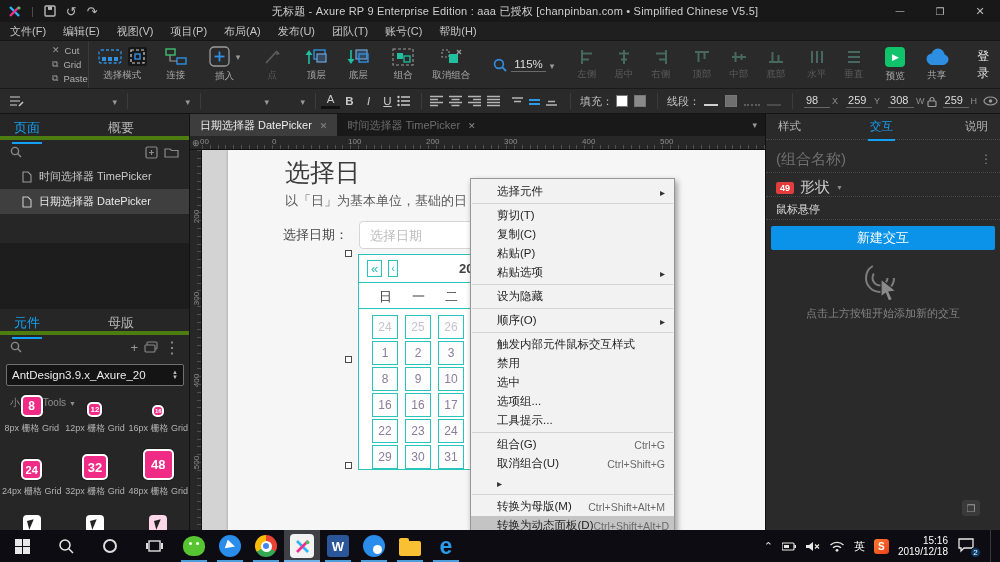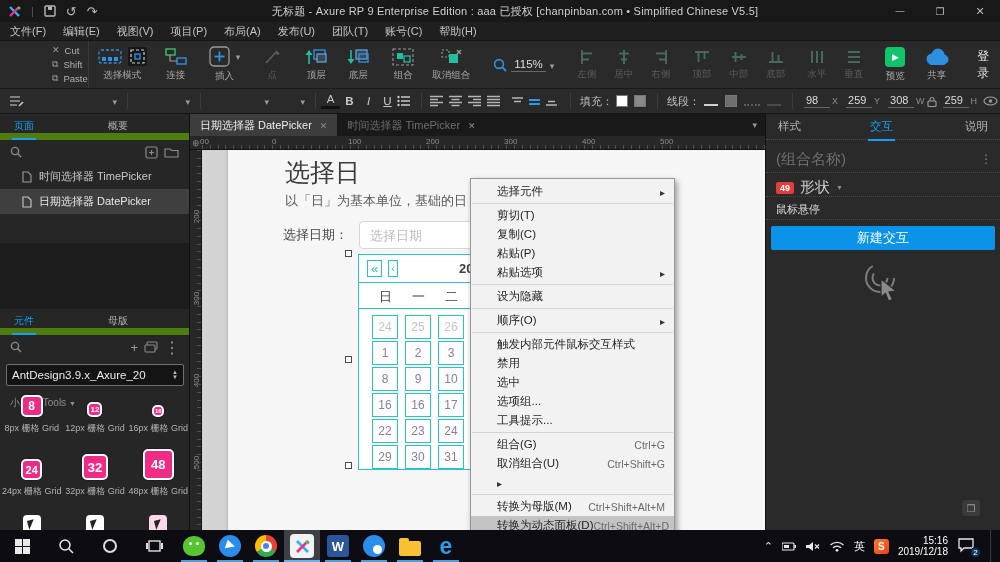--- a/index.html
+++ b/index.html
@@ -41,21 +41,21 @@
 .fdrop{display:flex;align-items:center;justify-content:flex-end;height:20px;padding-right:5px;}
 .fbi{width:19px;text-align:center;font-size:11.5px;color:#c9c9c9;}
 .fbi.b{font-weight:bold;} .fbi.i{font-style:italic;} .fbi.u{text-decoration:underline;}
 .fbi.a{border-bottom:3px solid #111;line-height:11px;height:15px;}
 .li{margin:0 2px;}
 .swatch{width:12px;height:12px;border:1px solid #777;margin:0 3px;}
 .numf{border-bottom:1px solid #666;min-width:26px;text-align:left;color:#ddd;font-size:11px;padding:0 2px 1px;margin-left:6px;}
 .axl{color:#8e8e8e;font-size:9px;margin:0 2px;}
 
 #leftpanel{position:absolute;left:0;top:114px;width:190px;height:416px;background:#262626;border-right:1px solid #111;overflow:hidden;}
-.ltabs{position:relative;height:26px;border-bottom:7px solid #4d7c0f;font-size:10px;}
+.ltabs{position:relative;height:26px;border-bottom:4px solid #4d7c0f;font-size:13px;}
 .ltab{position:absolute;top:5px;color:#b5b5b5;}
 .ltab.active{color:#14a0f4;}
 .ltab .un{position:absolute;left:-2px;right:-2px;bottom:-7px;height:2px;background:#14a0f4;}
 .srow{height:24px;display:flex;align-items:center;padding:0 10px;gap:6px;}
 .srow .spacer{flex:1;}
 .pitem{height:25px;display:flex;align-items:center;gap:7px;padding-left:22px;font-size:11px;color:#c9c9c9;}
 .pitem.sel{background:#3f3f3f;color:#e8e8e8;}
 #pages-void{position:absolute;left:0;top:129px;width:190px;height:66px;background:#1d1d1d;}
 #wpanel{position:absolute;left:0;top:195px;width:190px;height:221px;}
 #libdrop{margin:5px 6px 0;height:22px;border:1px solid #707070;background:#141414;border-radius:2px;display:flex;align-items:center;padding:0 5px;font-size:11.5px;color:#eaeaea;}
@@ -206,21 +206,21 @@
   </div>
 
   <div id="toolbar">
     <div id="clip">
       <div class="crow">
           <span class="ci x"></span>
           <span>Cut</span>
         </div>
       <div class="crow">
           <span class="ci c"></span>
-          <span>Shift</span>
+          <span>Grid</span>
         </div>
       <div class="crow">
           <span class="ci p"></span>
           <span>Paste</span>
         </div>
     </div>
     <div class="tbtn">
       <div class="ticons">
         <span>
             <svg width="24" height="17">
@@ -793,20 +793,21 @@
     <div id="triggerrow">鼠标悬停</div>
     <div class="rsep" style="top:105px;"></div>
     <div id="newint">新建交互</div>
     <div id="clickicon">
       <svg width="46" height="44" fill="none">
         <circle cx="20" cy="18" r="14" stroke="#7d7d7d" stroke-width="2" stroke-dasharray="58 30"></circle>
         <circle cx="20" cy="18" r="7.5" stroke="#7d7d7d" stroke-width="2" stroke-dasharray="28 19"></circle>
         <path d="M21 19 L36 31 L29 32 L32.5 39.5 L28.5 41 L25.5 33.5 L21 37 Z" fill="#8a8a8a" stroke="#2a2a2a" stroke-width="1.2"></path>
       </svg>
     </div>
+    <div id="rphint">点击上方按钮开始添加新的交互</div>
     <div id="panelwin"></div>
   </div>
 
   <div id="taskbar">
     <div class="tkbtn">
         <span id="winlogo">
           <span></span>
           <span></span>
           <span></span>
           <span></span>

